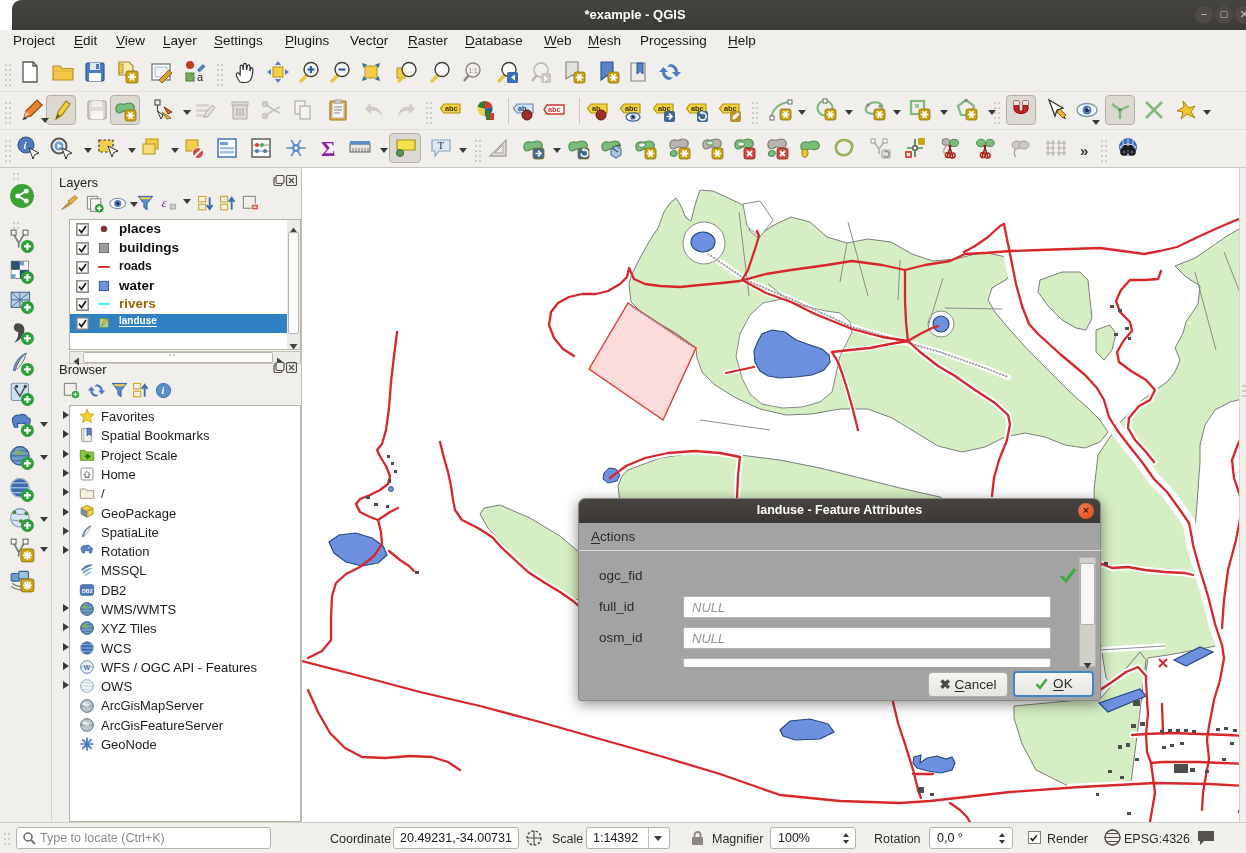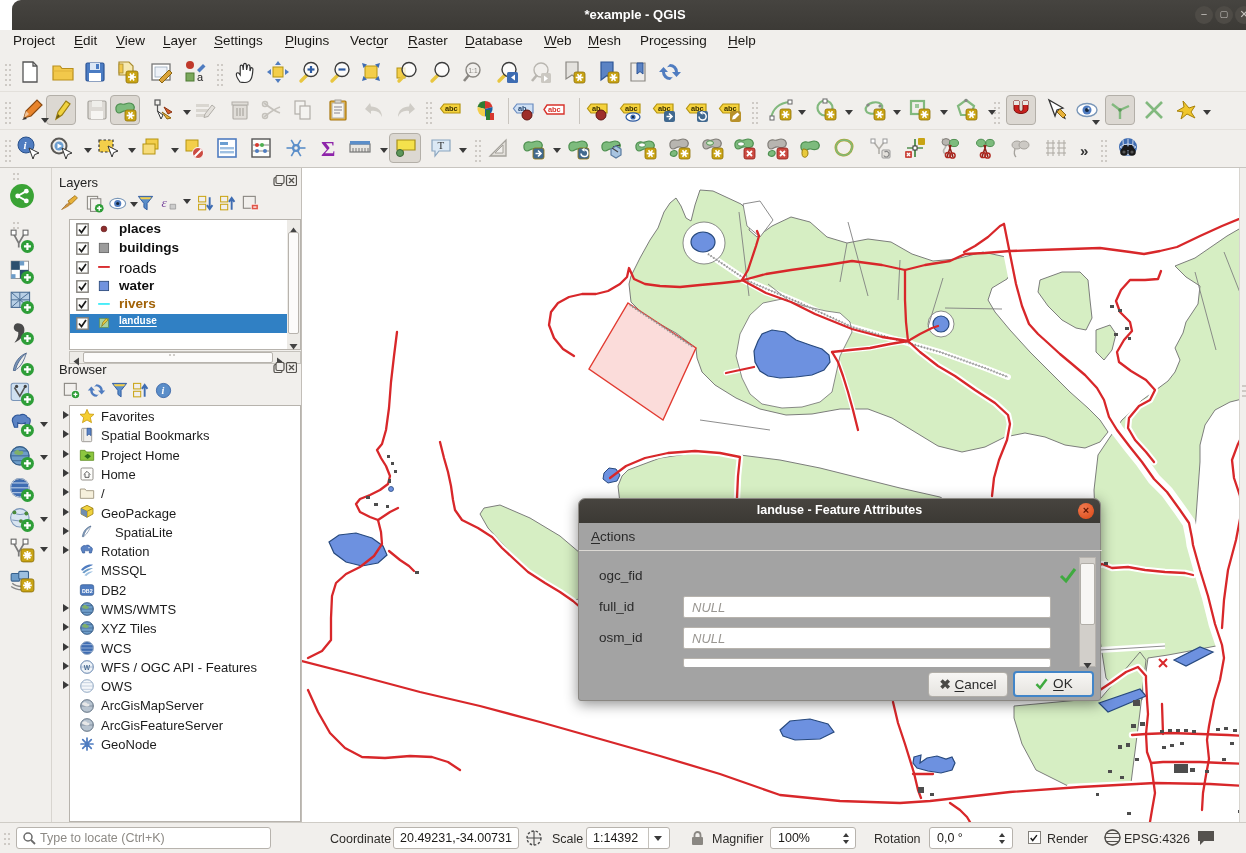--- a/index.html
+++ b/index.html
@@ -898,21 +898,21 @@
     <div class="abs" style="left:67px;top:72px;font-size:13.5px;font-weight:bold;color:#0f0f0f">buildings</div>
     <div class="abs" style="left:24px;top:92px"><svg width="13" height="13">
         <rect x="0.8" y="0.8" width="11.4" height="11.4" fill="#fdfdfc" stroke="#83807b" stroke-width="1.4"></rect>
         <path d="M3 6.5 L5.5 9.5 L10 3" stroke="#1a1a1a" stroke-width="1.7" fill="none"></path>
       </svg></div>
     <div class="abs" style="left:45px;top:92px"><svg width="14" height="14" viewBox="0 0 14 14" style="">
         <g transform="scale(0.58)">
           <line x1="2" y1="12" x2="22" y2="12" stroke="#d8272a" stroke-width="3.2"></line>
         </g>
       </svg></div>
-    <div class="abs" style="left:67px;top:91px;font-size:15px;font-weight:normal;color:#0f0f0f">roads</div>
+    <div class="abs" style="left:67px;top:91px;font-size:12px;font-weight:bold;color:#0f0f0f">roads</div>
     <div class="abs" style="left:24px;top:111px"><svg width="13" height="13">
         <rect x="0.8" y="0.8" width="11.4" height="11.4" fill="#fdfdfc" stroke="#83807b" stroke-width="1.4"></rect>
         <path d="M3 6.5 L5.5 9.5 L10 3" stroke="#1a1a1a" stroke-width="1.7" fill="none"></path>
       </svg></div>
     <div class="abs" style="left:45px;top:111px"><svg width="14" height="14" viewBox="0 0 14 14" style="">
         <g transform="scale(0.58)">
           <rect x="4" y="4" width="16" height="16" fill="#7092de" stroke="#2c4a7c" stroke-width="1.5"></rect>
         </g>
       </svg></div>
     <div class="abs" style="left:67px;top:110px;font-size:13.5px;font-weight:bold;color:#0f0f0f">water</div>
@@ -1006,21 +1006,21 @@
         </g>
       </svg></div>
     <div class="treerow" style="left:49px;top:260px">Spatial Bookmarks</div>
     <div class="abs" style="left:11px;top:282px;width:0;height:0;border:4.5px solid transparent;border-left:6px solid #3a3a3a"></div>
     <div class="abs" style="left:27px;top:279px"><svg width="16" height="16" viewBox="0 0 16 16" style="">
         <g transform="scale(0.667)">
           <path d="M2 5 L9 5 L11 7.5 L22 7.5 L22 20 L2 20 Z" fill="#8cc63f" stroke="#5a8a1a" stroke-width="1.2"></path>
           <path d="M13 10 L18 14 L13 18 L8 14 Z" fill="#2d6e1a"></path>
         </g>
       </svg></div>
-    <div class="treerow" style="left:49px;top:280px">Project Home</div>
+    <div class="treerow" style="left:49px;top:280px">Project Scale</div>
     <div class="abs" style="left:11px;top:301px;width:0;height:0;border:4.5px solid transparent;border-left:6px solid #3a3a3a"></div>
     <div class="abs" style="left:27px;top:298px"><svg width="16" height="16" viewBox="0 0 16 16" style="">
         <g transform="scale(0.667)">
           <rect x="3" y="3" width="18" height="18" rx="2" fill="#fdfdfb" stroke="#8a8782" stroke-width="1.4"></rect>
           <path d="M7 13 L12 8 L17 13 M9 12 L9 17 L15 17 L15 12" stroke="#555" stroke-width="1.4" fill="none"></path>
         </g>
       </svg></div>
     <div class="treerow" style="left:49px;top:299px">Home</div>
     <div class="abs" style="left:11px;top:320px;width:0;height:0;border:4.5px solid transparent;border-left:6px solid #3a3a3a"></div>
     <div class="abs" style="left:27px;top:317px"><svg width="16" height="16" viewBox="0 0 16 16" style="">
@@ -1038,21 +1038,21 @@
         </g>
       </svg></div>
     <div class="treerow" style="left:49px;top:338px">GeoPackage</div>
     <div class="abs" style="left:11px;top:359px;width:0;height:0;border:4.5px solid transparent;border-left:6px solid #3a3a3a"></div>
     <div class="abs" style="left:27px;top:356px"><svg width="16" height="16" viewBox="0 0 16 16" style="">
         <g transform="scale(0.667)">
           <path d="M18 3 C11 5 6 11 5 19 L7 19 C8 12 12 7 18 3 Z" fill="#8aa5c0" stroke="#4a648a" stroke-width=".9"></path>
           <path d="M18 3 C15 9 13 14 8 18" stroke="#4a648a" stroke-width=".8" fill="none"></path>
         </g>
       </svg></div>
-    <div class="treerow" style="left:63px;top:357px">SpatiaLite</div>
+    <div class="treerow" style="left:49px;top:357px">SpatiaLite</div>
     <div class="abs" style="left:11px;top:378px;width:0;height:0;border:4.5px solid transparent;border-left:6px solid #3a3a3a"></div>
     <div class="abs" style="left:27px;top:375px"><svg width="16" height="16" viewBox="0 0 16 16" style="">
         <g transform="scale(0.667)">
           <path d="M3 9 C3 5 7 3 10 4 C12 2.5 16 3 17 6 C19 6 20.5 8 20 10 L18.5 15 L15.5 15 L15.5 11 C13.5 12 10.5 12 8.5 11 L8.5 15 L5.5 15 Z" fill="#5b83c4" stroke="#2d5596" stroke-width="1"></path>
           <circle cx="15" cy="7" r="1" fill="#fff"></circle>
         </g>
       </svg></div>
     <div class="treerow" style="left:49px;top:376px">Rotation</div>
     <div class="abs" style="left:27px;top:394px"><svg width="16" height="16" viewBox="0 0 16 16" style="">
         <g transform="scale(0.667)">

